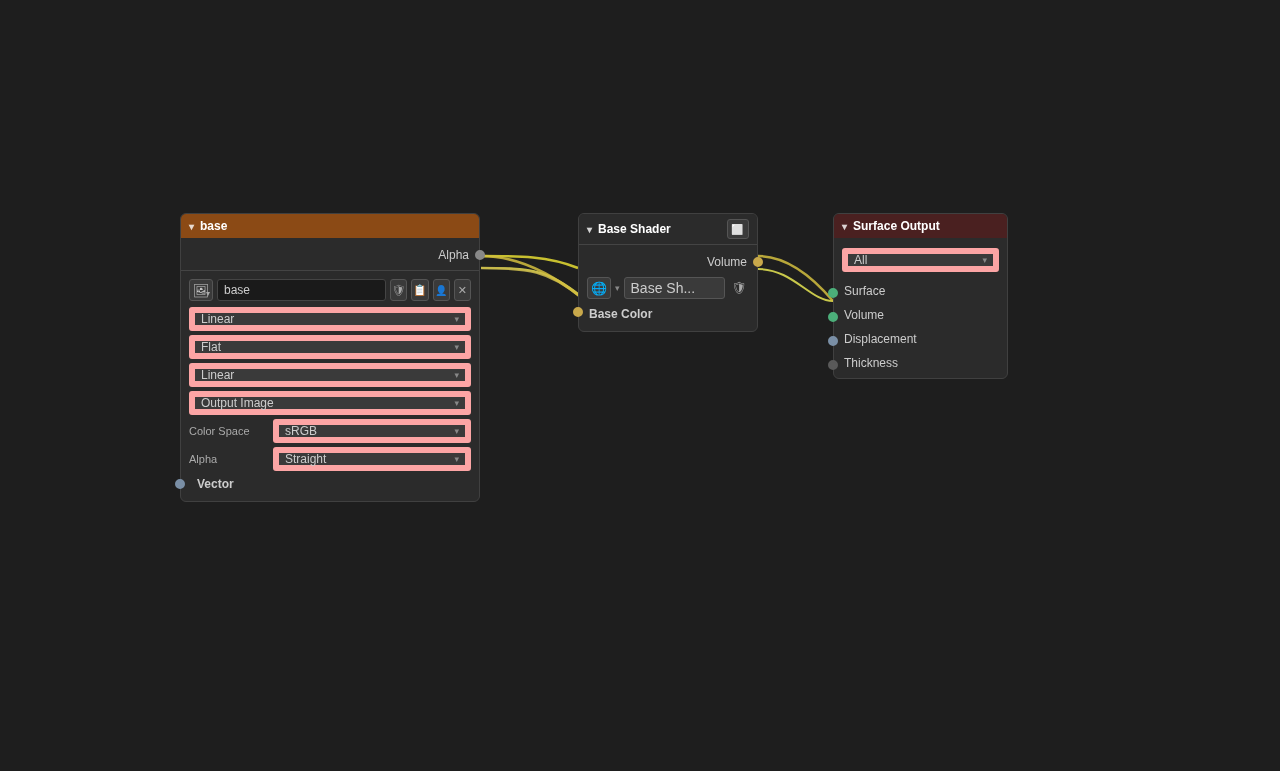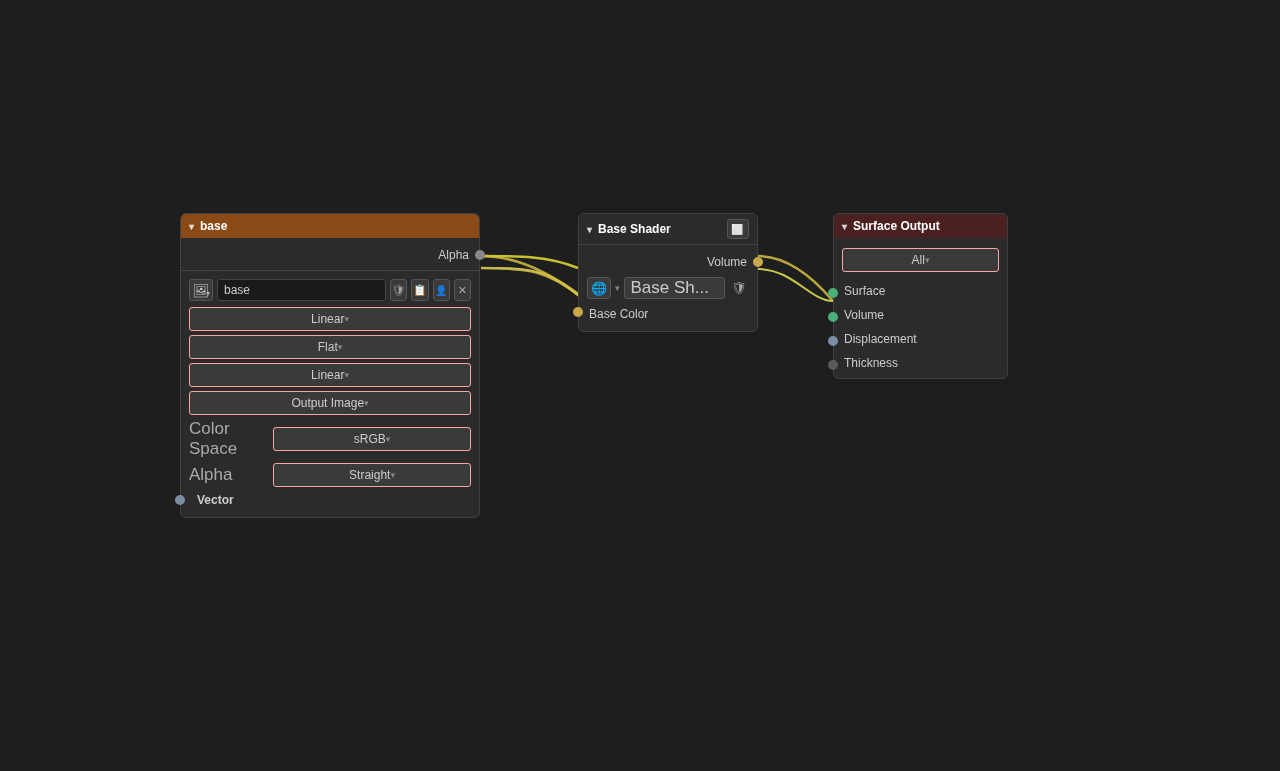--- a/index.html
+++ b/index.html
@@ -144,47 +144,47 @@
       color: #aaa;
     }
 
     .dropdown-row {
       padding: 2px 8px;
     }
 
     .dropdown {
       width: 100%;
       background: #3a3a3a;
-      border: 1px solid #fca5a5;
+      border: 6px solid #fca5a5;
       border-radius: 3px;
       color: #ccc;
       padding: 4px 6px;
       font-size: 12px;
       height: 24px;
       display: flex;
       align-items: center;
-      justify-content: center;
+      justify-content: space-between;
       cursor: pointer;
     }
 
     .dropdown .arrow {
       font-size: 9px;
       color: #888;
     }
 
     .label-dropdown-row {
       display: flex;
       align-items: center;
       padding: 2px 8px;
       gap: 4px;
     }
 
     .label-dropdown-row .label {
       flex: 0 0 80px;
-      font-size: 17px;
+      font-size: 11px;
       color: #aaa;
     }
 
     .label-dropdown-row .dropdown {
       flex: 1;
     }
 
     
     .node-base-shader {
       left: 578px;
@@ -231,40 +231,41 @@
       font-size: 13px;
     }
 
     .shader-btn {
       flex: 1;
       background: #3a3a3a;
       border: 1px solid #555;
       border-radius: 3px;
       color: #ccc;
       padding: 2px 6px;
-      font-size: 17px;
+      font-size: 14px;
       height: 22px;
       display: flex;
       align-items: center;
     }
 
     .shield-icon {
       width: 20px;
       height: 22px;
       display: flex;
       align-items: center;
       justify-content: center;
       font-size: 12px;
       color: #aaa;
     }
 
     .base-color-row {
       display: flex;
       padding: 4px 10px;
       position: relative;
+      font-weight: bold;
     }
 
     
     .node-material-output {
       left: 833px;
       top: 213px;
       width: 175px;
     }
 
     .node-material-output .node-header {

